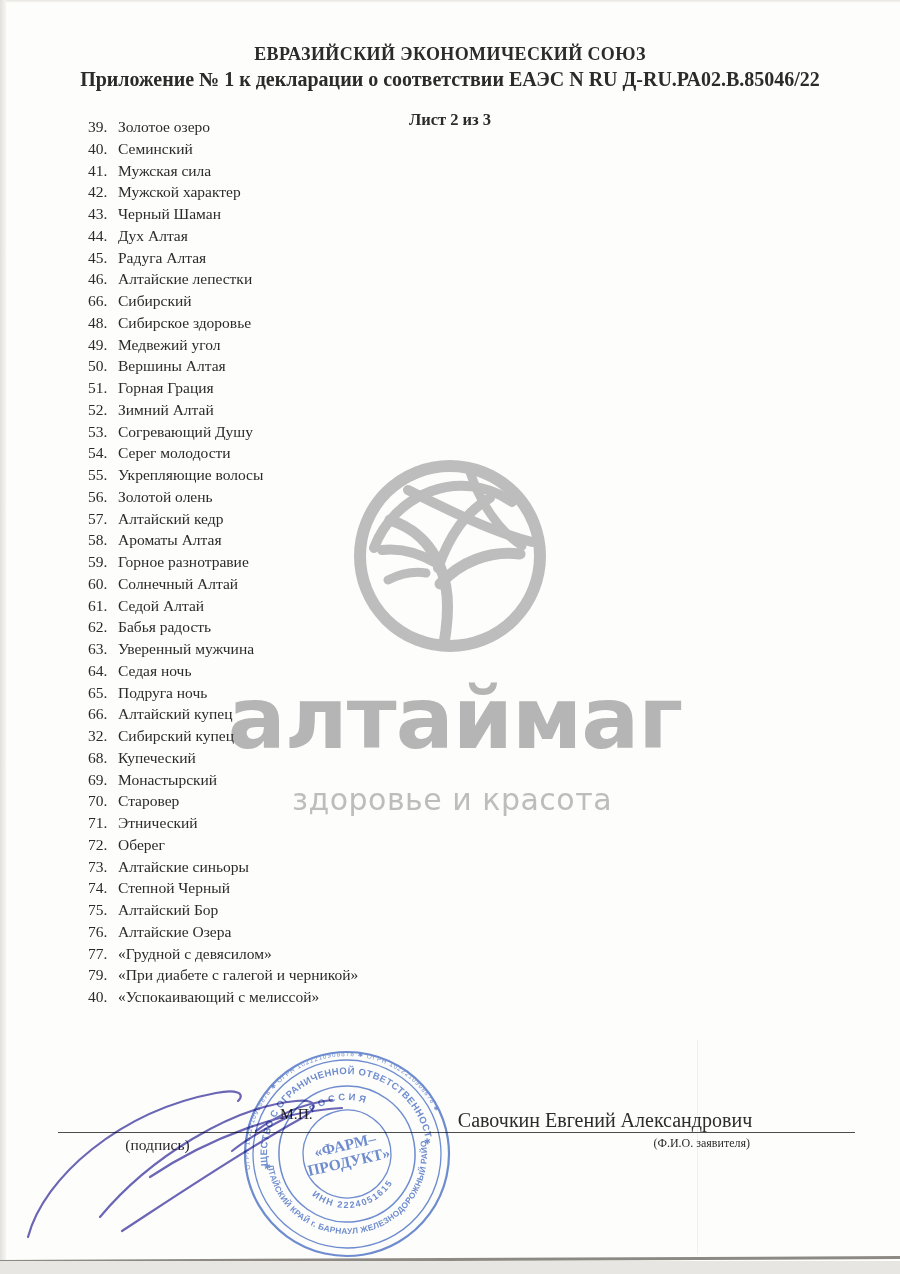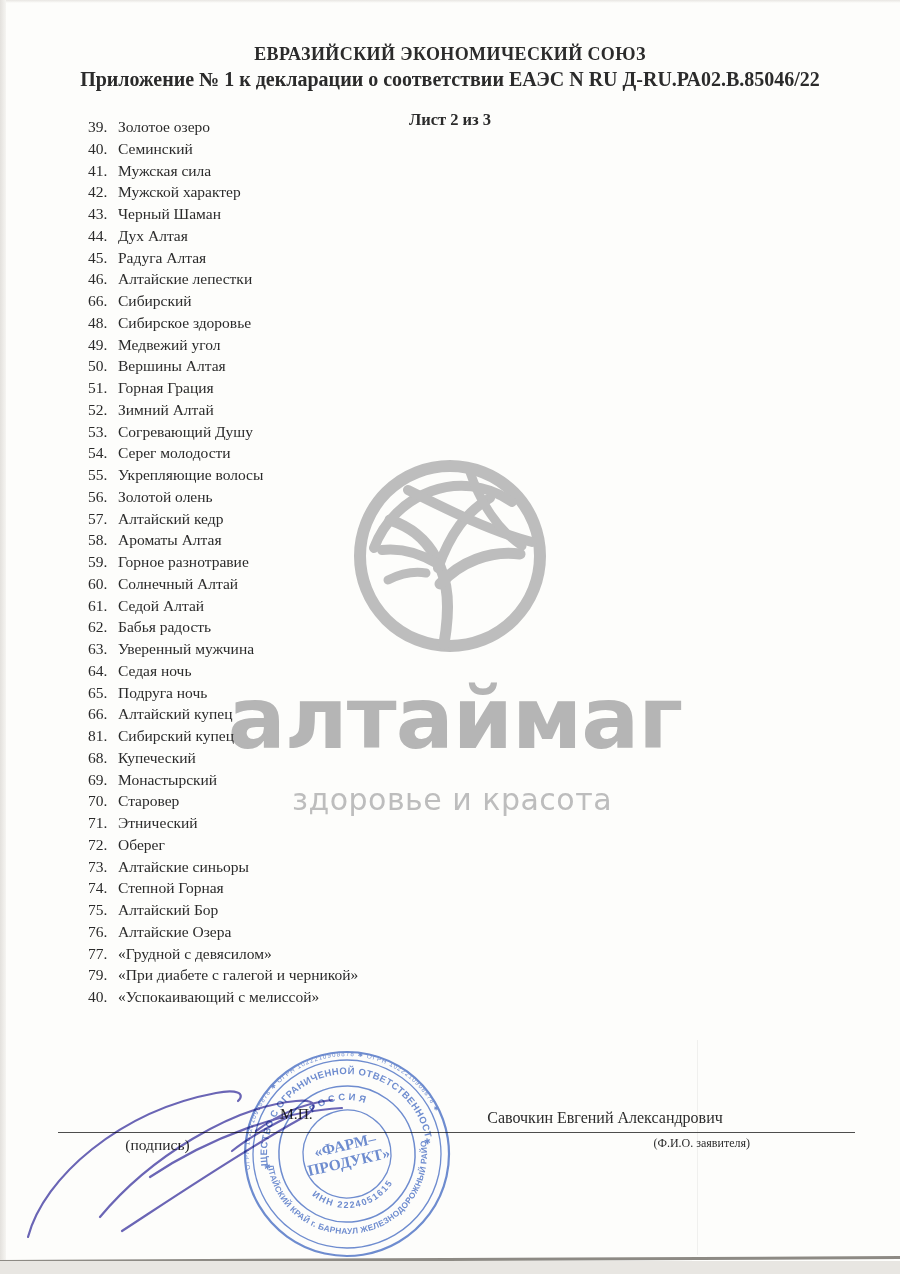--- a/index.html
+++ b/index.html
@@ -28,21 +28,21 @@
   #wm-logo{position:absolute;left:352px;top:458px;}
   #wm-brand{position:absolute;left:0;top:668px;width:910px;text-align:center;
     font-family:"DejaVu Sans", sans-serif;font-weight:bold;font-size:86px;letter-spacing:-1px;color:#b5b5b5;}
   #wm-tag{position:absolute;left:0;top:782px;width:904px;text-align:center;
     font-family:"DejaVu Sans", sans-serif;font-size:30px;color:#bdbdbd;letter-spacing:0.5px;}
 
   
   .sig-line{position:absolute;left:58px;top:1132px;width:797px;height:1px;background:#4d4d4d;z-index:2;}
   .mp{position:absolute;left:280px;top:1105px;font-size:15.5px;z-index:3;}
   .cap-sign{position:absolute;left:110px;top:1136px;width:95px;text-align:center;font-size:15.5px;z-index:2;}
-  .name{position:absolute;left:430px;top:1109px;width:350px;text-align:center;font-size:16px;z-index:2;}
+  .name{position:absolute;left:430px;top:1109px;width:350px;text-align:center;font-size:20px;z-index:2;}
   .cap-fio{position:absolute;left:420px;top:1136px;width:330px;text-align:right;font-size:12px;z-index:2;}
 
   #stamp{position:absolute;left:241px;top:1048px;z-index:4;mix-blend-mode:multiply;opacity:0.82;}
   #signature{position:absolute;left:0px;top:1055px;z-index:5;mix-blend-mode:multiply;opacity:0.9;}
 </style>
 </head>
 <body>
 
 <div id="page">
   <div class="edge-top"></div>
@@ -177,21 +177,21 @@
       </div>
       <div class="row">
         <span class="num">65.</span>
         <span>Подруга ночь</span>
       </div>
       <div class="row">
         <span class="num">66.</span>
         <span>Алтайский купец</span>
       </div>
       <div class="row">
-        <span class="num">81.</span>
+        <span class="num">32.</span>
         <span>Сибирский купец</span>
       </div>
       <div class="row">
         <span class="num">68.</span>
         <span>Купеческий</span>
       </div>
       <div class="row">
         <span class="num">69.</span>
         <span>Монастырский</span>
       </div>
@@ -206,21 +206,21 @@
       <div class="row">
         <span class="num">72.</span>
         <span>Оберег</span>
       </div>
       <div class="row">
         <span class="num">73.</span>
         <span>Алтайские синьоры</span>
       </div>
       <div class="row">
         <span class="num">74.</span>
-        <span>Степной Горная</span>
+        <span>Степной Черный</span>
       </div>
       <div class="row">
         <span class="num">75.</span>
         <span>Алтайский Бор</span>
       </div>
       <div class="row">
         <span class="num">76.</span>
         <span>Алтайские Озера</span>
       </div>
       <div class="row">

